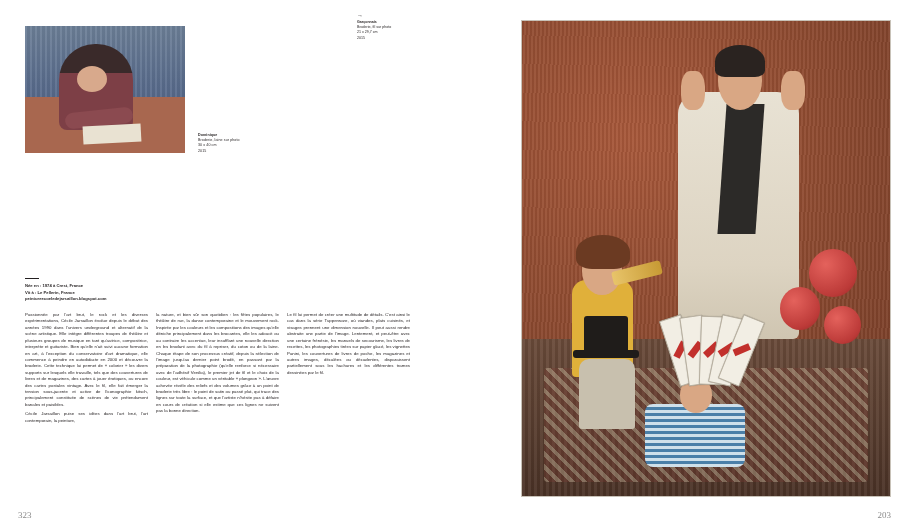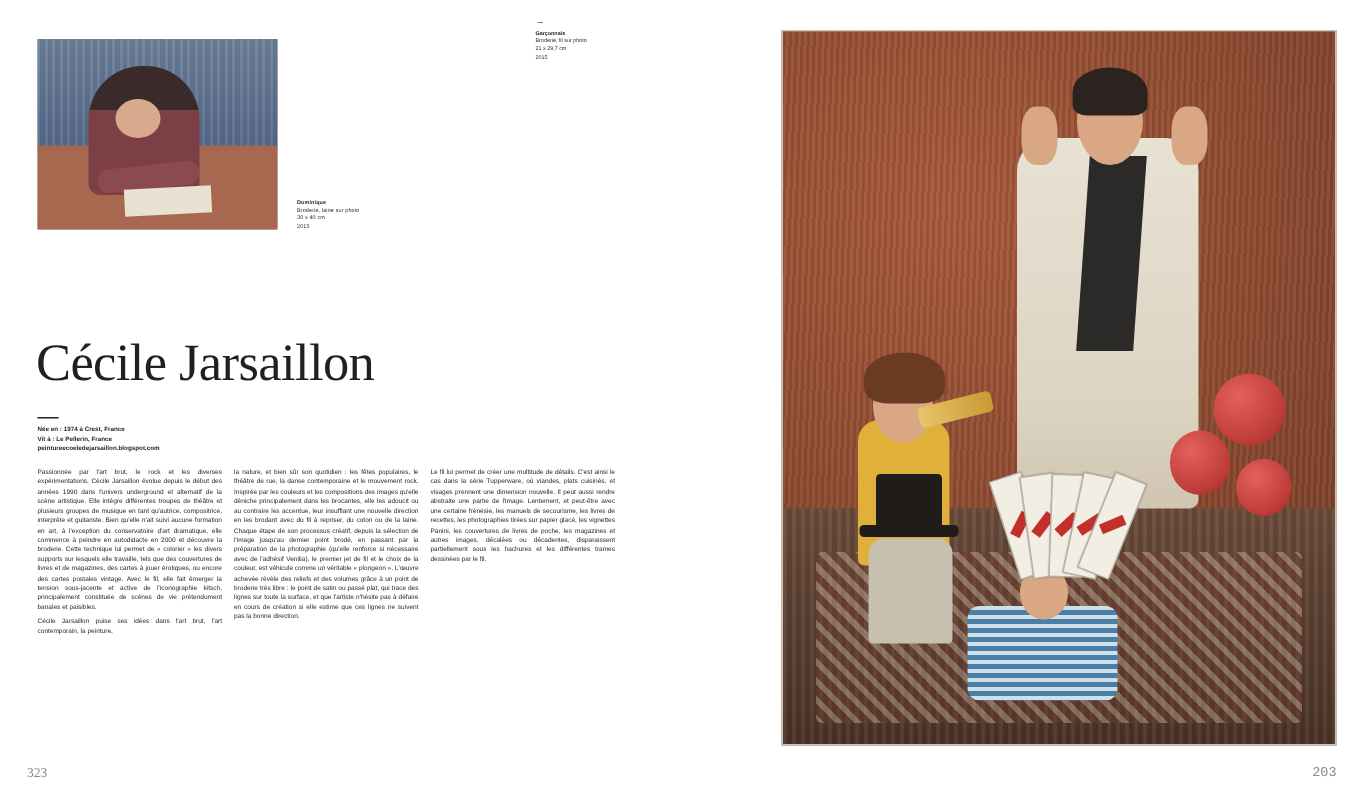--- a/index.html
+++ b/index.html
@@ -276,21 +276,21 @@
   .card:nth-child(4){ left:48%; transform: rotate(12deg); }
   .card:nth-child(5){ left:64%; transform: rotate(22deg); }
   .pip {
     position:absolute; left:34%; top:36%; width:32%; height:26%;
     background:#c2302c; transform: rotate(45deg);
   }
 
   .folio-right {
     position: absolute;
     right: 18px; bottom: 10px;
-    font-family: Liberation Mono, monospace;
+    font-family: Liberation Serif, serif;
     font-size: 9px;
     color: #8a8a8a;
   }
 </style>
 </head>
 <body>
 
 <div class="spread">
 
   <div class="page-left">
@@ -304,21 +304,20 @@
       <div class="pl-paper"></div>
     </div>
 
     <div class="caption-left">
       <div class="cap-title">Dominique</div>
       <div>Broderie, laine sur photo</div>
       <div>30 x 40 cm</div>
       <div>2015</div>
     </div>
 
-    <div class="artist-name">Cécile Jarsaillon</div>
 
     <div class="bio-rule"></div>
     <div class="bio-block">
       <div>Née en : 1974 à Crest, France</div>
       <div>Vit à : Le Pellerin, France</div>
       <div>peintureecoeledejarsaillon.blogspot.com</div>
     </div>
 
     <div class="columns">
       <div class="col">

